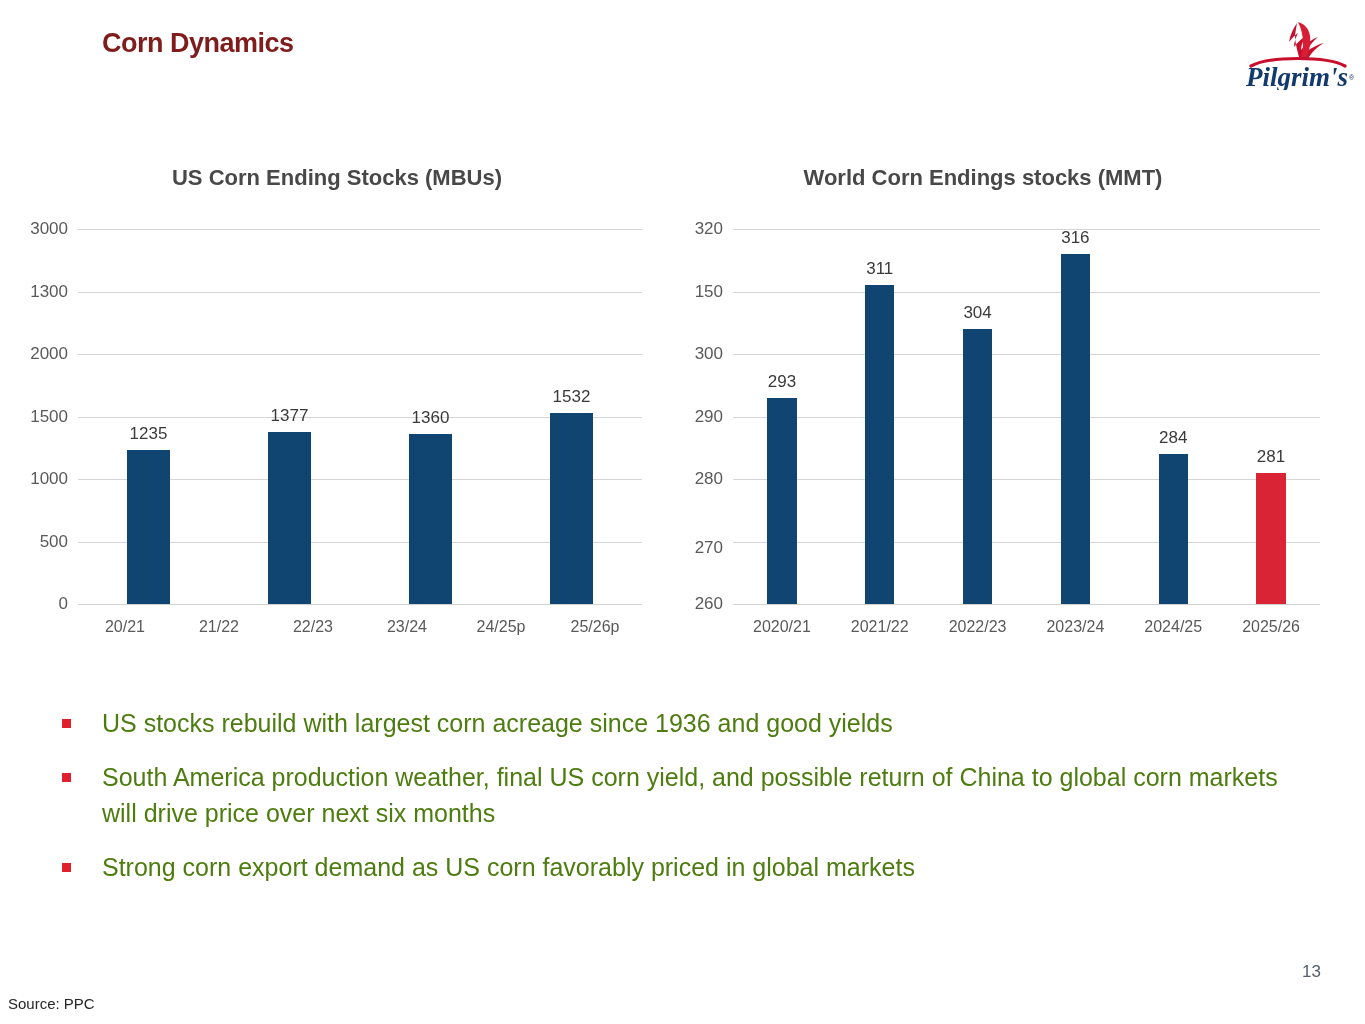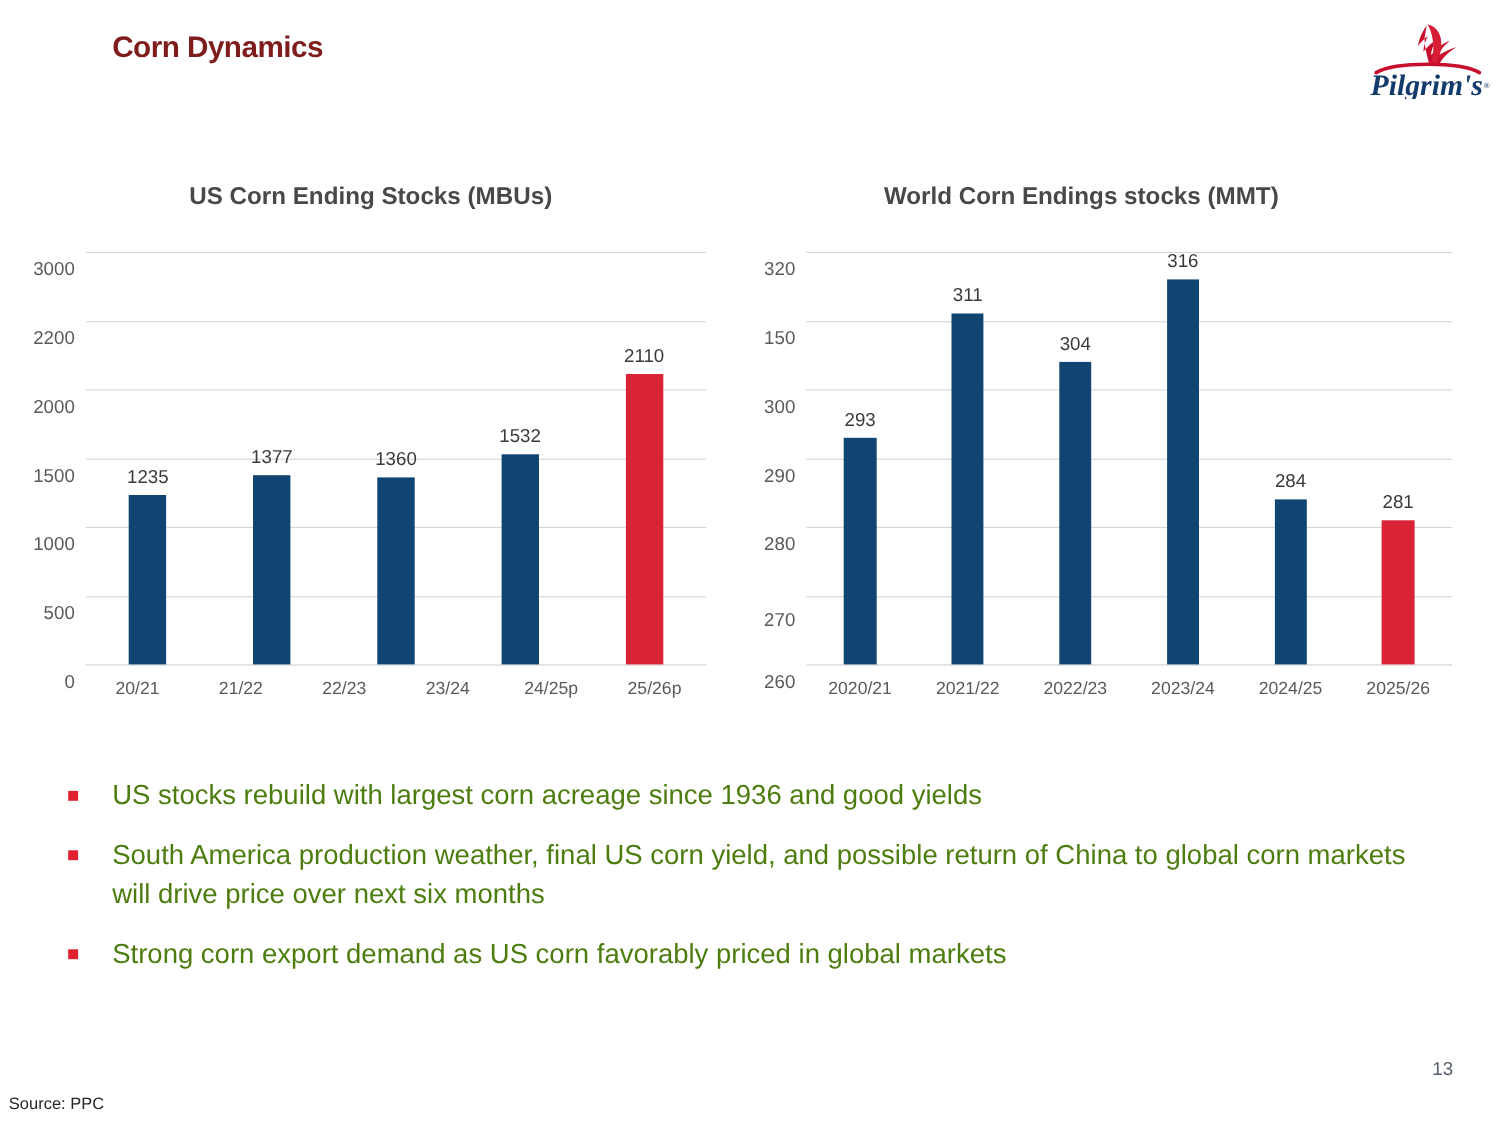--- a/index.html
+++ b/index.html
@@ -39,21 +39,21 @@
 
   .gridline {
     position: absolute; left: 0; right: 0; height: 1px;
     background: #D5D5D5;
   }
   .gridline.axis0 { background: #D0D0D0; }
 
   .ytick {
     position: absolute; right: 100%; margin-right: 10px;
     transform: translateY(-50%);
-    font-size: 17px; color: #5A5A5A; white-space: nowrap; margin-top: 16px;
+    font-size: 17px; color: #5A5A5A; white-space: nowrap;
   }
 
   .bars { position: absolute; left: 0; right: 0; top: 0; bottom: 0; display: flex; }
   .bar-slot { flex: 1; position: relative; display: flex; justify-content: center; align-items: flex-end; }
   .bar {
     width: 30%; position: relative;
   }
   .bar.navy { background: #104571; }
   .bar.red  { background: #D92435; }
   .bar-label {
@@ -115,21 +115,21 @@
           <div class="ytick" style="top: 375px;">0</div>
           <div class="gridline" style="top: 312.5px;"></div>
           <div class="ytick" style="top: 312.5px;">500</div>
           <div class="gridline" style="top: 250px;"></div>
           <div class="ytick" style="top: 250px;">1000</div>
           <div class="gridline" style="top: 187.5px;"></div>
           <div class="ytick" style="top: 187.5px;">1500</div>
           <div class="gridline" style="top: 125px;"></div>
           <div class="ytick" style="top: 125px;">2000</div>
           <div class="gridline" style="top: 62.5px;"></div>
-          <div class="ytick" style="top: 62.5px;">2200</div>
+          <div class="ytick" style="top: 62.5px;">1300</div>
           <div class="gridline" style="top: 0px;"></div>
           <div class="ytick" style="top: 0px;">3000</div>
           <div class="bars">
             <div class="bar-slot">
               <div class="bar navy" style="height: 154.375px;">
                 <div class="bar-label">1235</div>
               </div>
             </div>
             <div class="bar-slot">
               <div class="bar navy" style="height: 172.125px;">
@@ -137,25 +137,20 @@
               </div>
             </div>
             <div class="bar-slot">
               <div class="bar navy" style="height: 170px;">
                 <div class="bar-label">1360</div>
               </div>
             </div>
             <div class="bar-slot">
               <div class="bar navy" style="height: 191.5px;">
                 <div class="bar-label">1532</div>
-              </div>
-            </div>
-            <div class="bar-slot">
-              <div class="bar red" style="height: 263.75px;">
-                <div class="bar-label">2110</div>
               </div>
             </div>
           </div>
         </div>
         <div class="xaxis" style="left: 78px; right: 18px; top: 463px;">
           <div class="xtick">20/21</div>
           <div class="xtick">21/22</div>
           <div class="xtick">22/23</div>
           <div class="xtick">23/24</div>
           <div class="xtick">24/25p</div>

